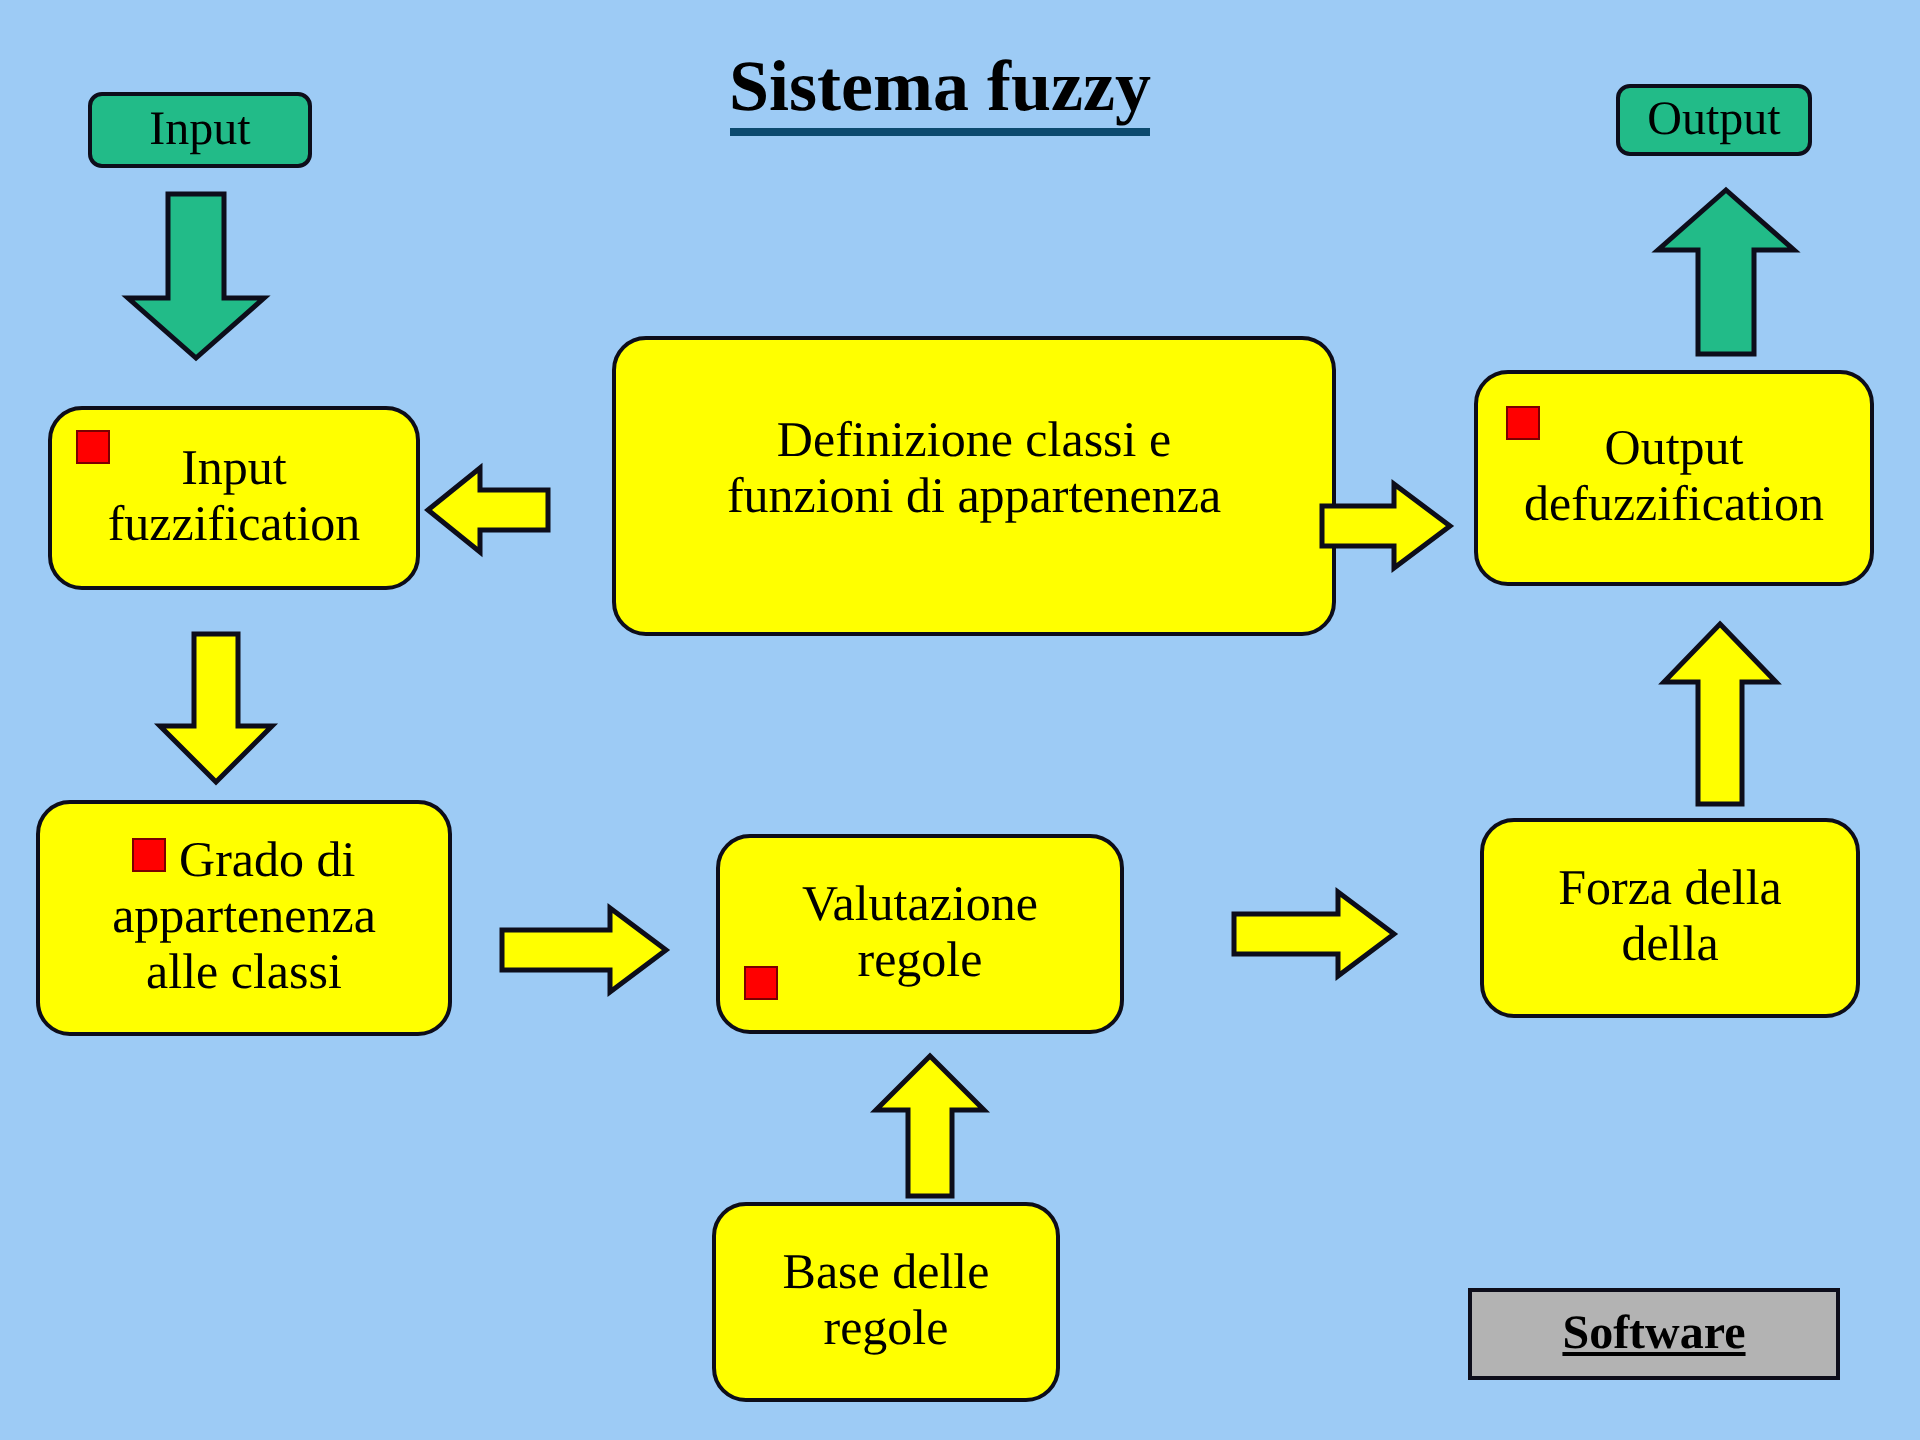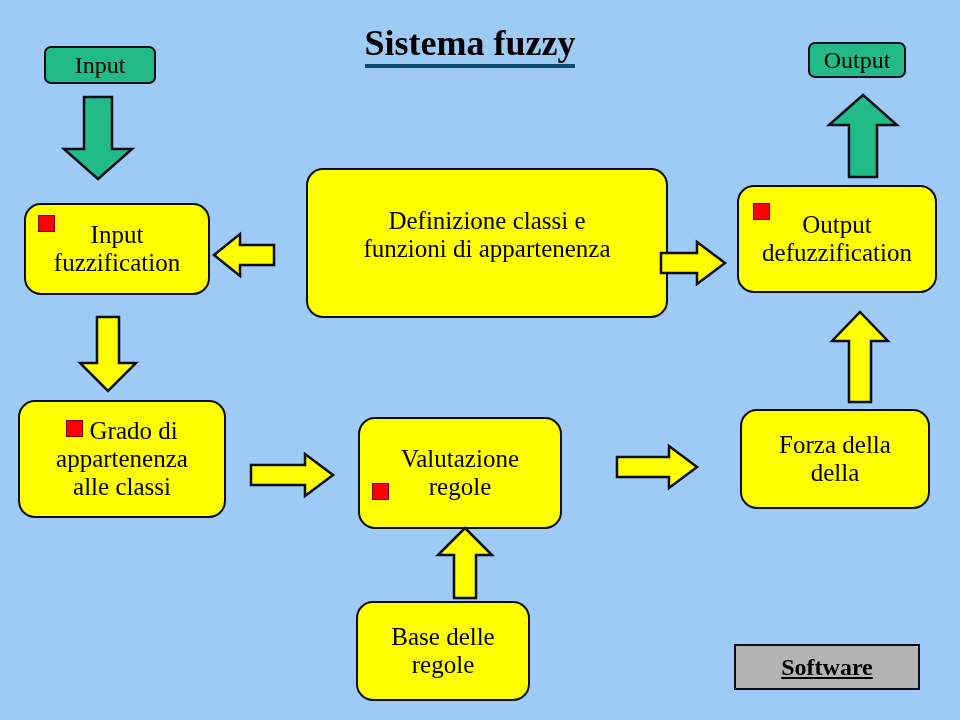--- a/index.html
+++ b/index.html
@@ -155,21 +155,21 @@
 
   <div class="box box-yellow" style="left:18px; top:400px; width:208px; height:118px;">
     <span class="txt">
       <span class="bullet"></span>
       <span>Grado di</span><br>
       <span>appartenenza</span><br>
       <span>alle classi</span>
     </span>
   </div>
 
-  <div class="box box-yellow" style="left:358px; top:417px; width:204px; height:112px;">
+  <div class="box box-yellow" style="left:358px; top:417px; width:204px; height:100px;">
     <span class="bullet-abs" style="left:12px; top:64px;"></span>
     <span class="txt">
       <span>Valutazione</span><br>
       <span>regole</span>
     </span>
   </div>
 
   <div class="box box-yellow" style="left:740px; top:409px; width:190px; height:100px;">
     <span class="txt">
       <span>Forza della</span><br>

